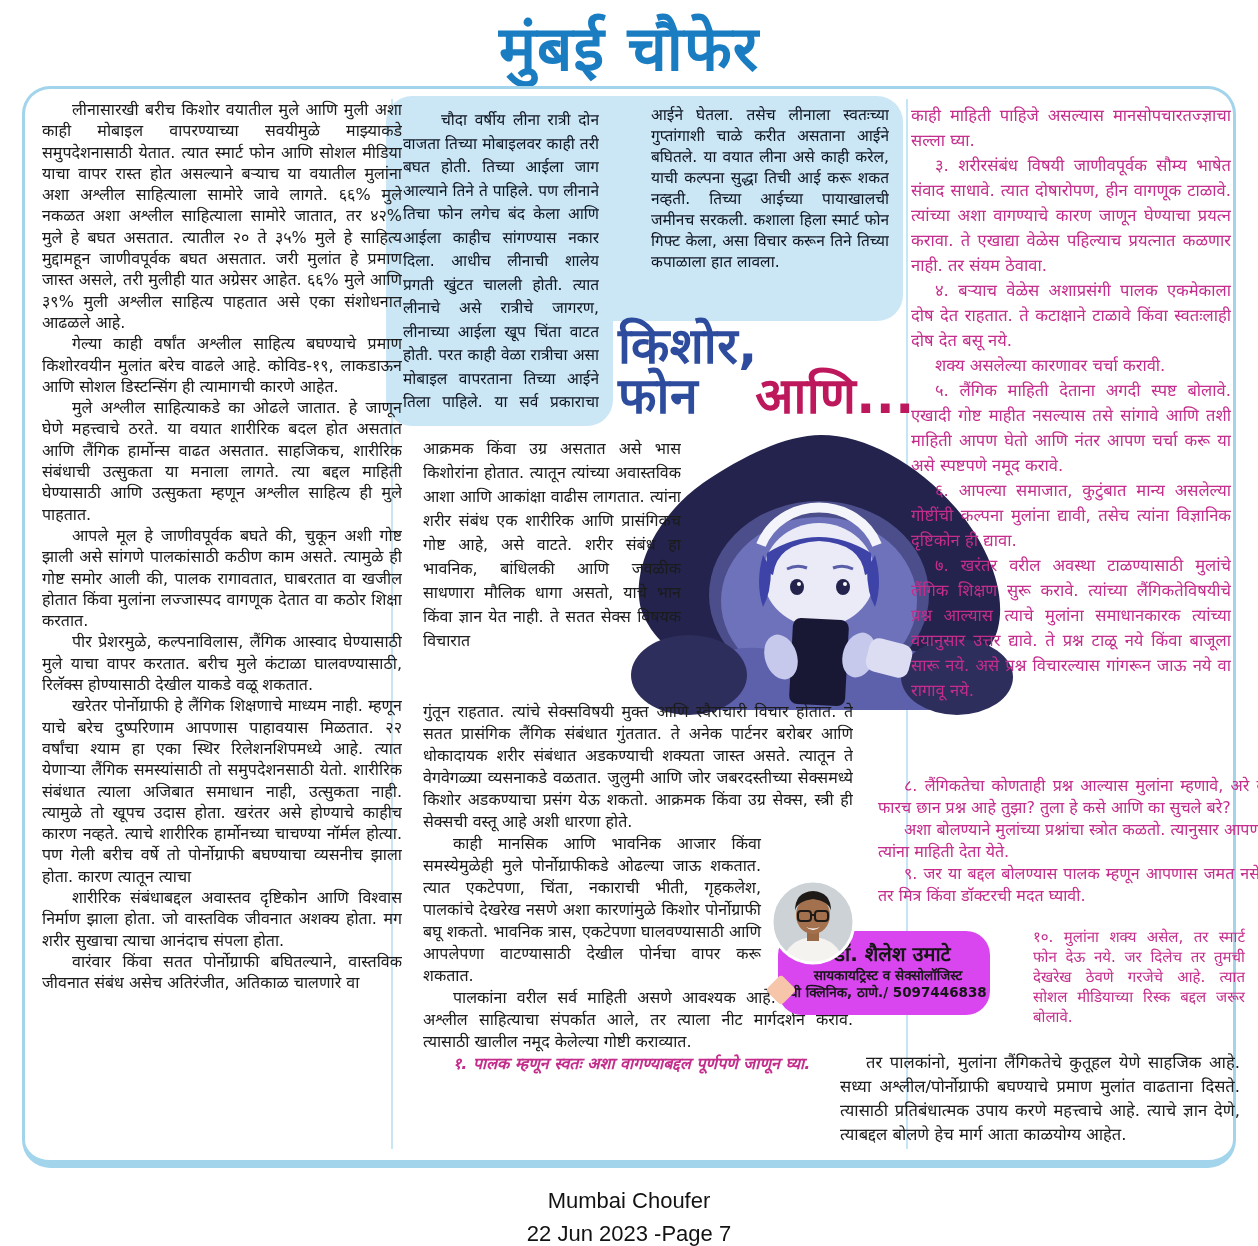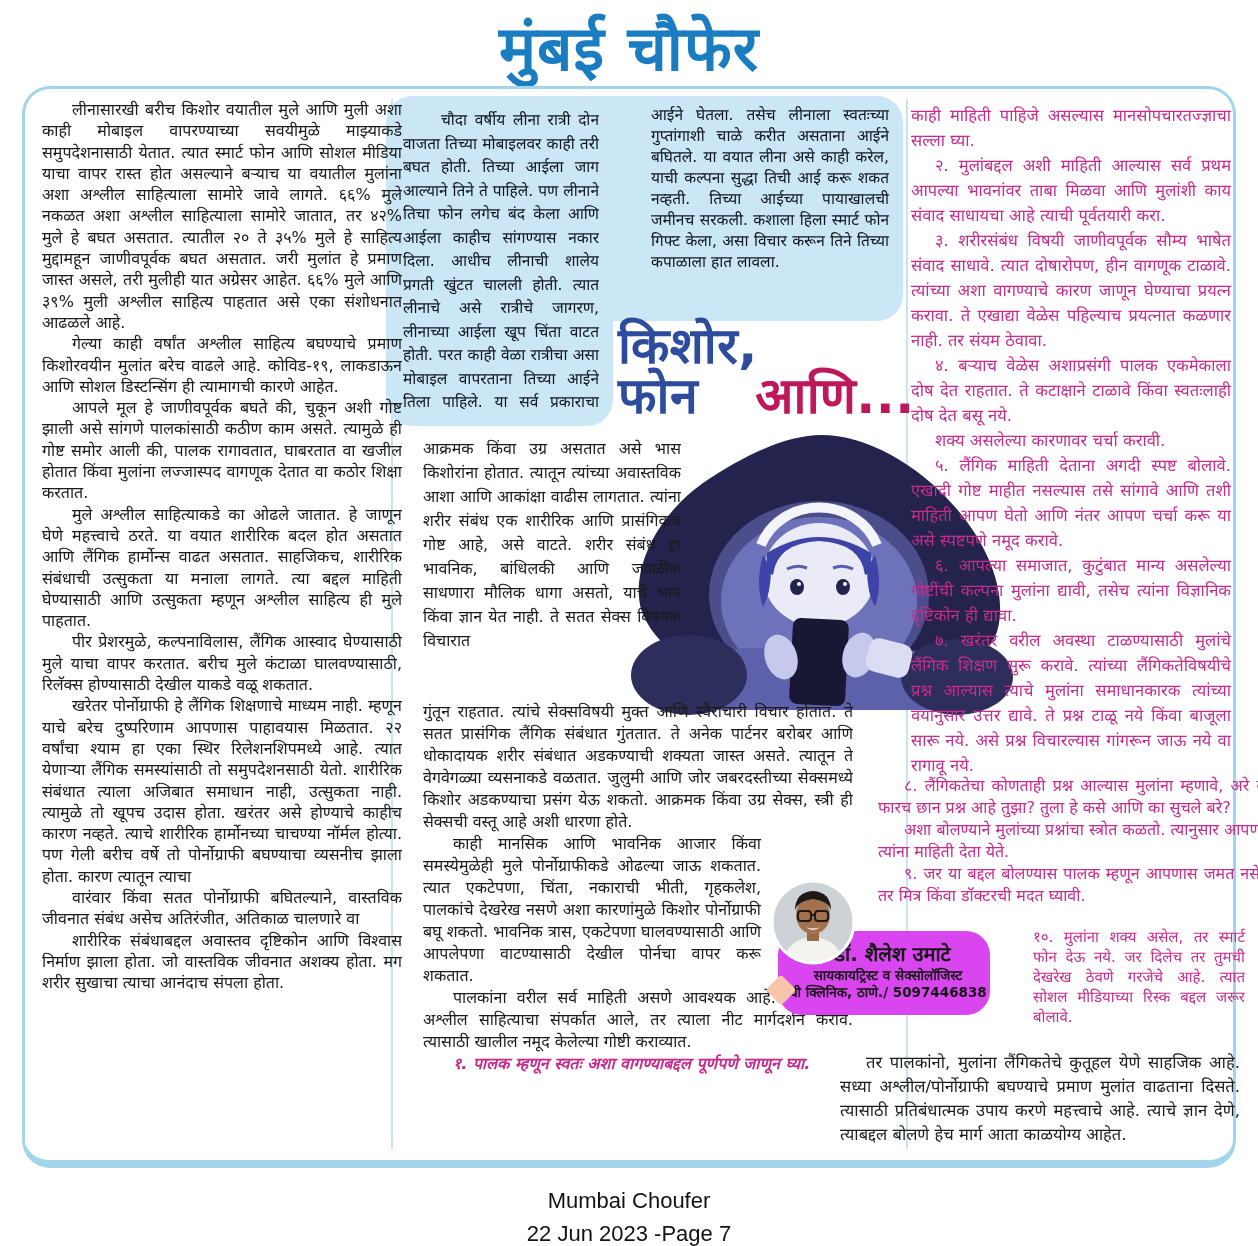--- a/index.html
+++ b/index.html
@@ -78,26 +78,26 @@
   <div class="abs masthead">मुंबई चौफेर</div>
 
   <div class="abs frame">
 
     <div class="abs rule" style="left:366px;top:10px;height:1050px;"></div>
     <div class="abs rule" style="left:881px;top:10px;height:1050px;"></div>
 
     <div class="abs col1">
       <p>लीनासारखी बरीच किशोर वयातील मुले आणि मुली अशा काही मोबाइल वापरण्याच्या सवयीमुळे माझ्याकडे समुपदेशनासाठी येतात. त्यात स्मार्ट फोन आणि सोशल मीडिया याचा वापर रास्त होत असल्याने बऱ्याच या वयातील मुलांना अशा अश्लील साहित्याला सामोरे जावे लागते. ६६% मुले नकळत अशा अश्लील साहित्याला सामोरे जातात, तर ४२% मुले हे बघत असतात. त्यातील २० ते ३५% मुले हे साहित्य मुद्दामहून जाणीवपूर्वक बघत असतात. जरी मुलांत हे प्रमाण जास्त असले, तरी मुलीही यात अग्रेसर आहेत. ६६% मुले आणि ३९% मुली अश्लील साहित्य पाहतात असे एका संशोधनात आढळले आहे.</p>
       <p>गेल्या काही वर्षांत अश्लील साहित्य बघण्याचे प्रमाण किशोरवयीन मुलांत बरेच वाढले आहे. कोविड-१९, लाकडाऊन आणि सोशल डिस्टन्सिंग ही त्यामागची कारणे आहेत.</p>
+      <p>मुले अश्लील साहित्याकडे का ओढले जातात. हे जाणून घेणे महत्त्वाचे ठरते. या वयात शारीरिक बदल होत असतात आणि लैंगिक हार्मोन्स वाढत असतात. साहजिकच, शारीरिक संबंधाची उत्सुकता या मनाला लागते. त्या बद्दल माहिती घेण्यासाठी आणि उत्सुकता म्हणून अश्लील साहित्य ही मुले पाहतात.</p>
       <p>आपले मूल हे जाणीवपूर्वक बघते की, चुकून अशी गोष्ट झाली असे सांगणे पालकांसाठी कठीण काम असते. त्यामुळे ही गोष्ट समोर आली की, पालक रागावतात, घाबरतात वा खजील होतात किंवा मुलांना लज्जास्पद वागणूक देतात वा कठोर शिक्षा करतात.</p>
-      <p>मुले अश्लील साहित्याकडे का ओढले जातात. हे जाणून घेणे महत्त्वाचे ठरते. या वयात शारीरिक बदल होत असतात आणि लैंगिक हार्मोन्स वाढत असतात. साहजिकच, शारीरिक संबंधाची उत्सुकता या मनाला लागते. त्या बद्दल माहिती घेण्यासाठी आणि उत्सुकता म्हणून अश्लील साहित्य ही मुले पाहतात.</p>
       <p>पीर प्रेशरमुळे, कल्पनाविलास, लैंगिक आस्वाद घेण्यासाठी मुले याचा वापर करतात. बरीच मुले कंटाळा घालवण्यासाठी, रिलॅक्स होण्यासाठी देखील याकडे वळू शकतात.</p>
       <p>खरेतर पोर्नोग्राफी हे लैंगिक शिक्षणाचे माध्यम नाही. म्हणून याचे बरेच दुष्परिणाम आपणास पाहावयास मिळतात. २२ वर्षांचा श्याम हा एका स्थिर रिलेशनशिपमध्ये आहे. त्यात येणाऱ्या लैंगिक समस्यांसाठी तो समुपदेशनसाठी येतो. शारीरिक संबंधात त्याला अजिबात समाधान नाही, उत्सुकता नाही. त्यामुळे तो खूपच उदास होता. खरंतर असे होण्याचे काहीच कारण नव्हते. त्याचे शारीरिक हार्मोनच्या चाचण्या नॉर्मल होत्या. पण गेली बरीच वर्षे तो पोर्नोग्राफी बघण्याचा व्यसनीच झाला होता. कारण त्यातून त्याचा</p>
+      <p>शारीरिक संबंधाबद्दल अवास्तव दृष्टिकोन आणि विश्वास निर्माण झाला होता. जो वास्तविक जीवनात अशक्य होता. मग शरीर सुखाचा त्याचा आनंदाच संपला होता.</p>
       <p>वारंवार किंवा सतत पोर्नोग्राफी बघितल्याने, वास्तविक जीवनात संबंध असेच अतिरंजीत, अतिकाळ चालणारे वा</p>
-      <p>शारीरिक संबंधाबद्दल अवास्तव दृष्टिकोन आणि विश्वास निर्माण झाला होता. जो वास्तविक जीवनात अशक्य होता. मग शरीर सुखाचा त्याचा आनंदाच संपला होता.</p>
     </div>
 
     <div class="abs leadbox-l"></div>
     <div class="abs leadbox-r"></div>
     <div class="abs leadtxt1">
       <p>चौदा वर्षीय लीना रात्री दोन वाजता तिच्या मोबाइलवर काही तरी बघत होती. तिच्या आईला जाग आल्याने तिने ते पाहिले. पण लीनाने तिचा फोन लगेच बंद केला आणि आईला काहीच सांगण्यास नकार दिला. आधीच लीनाची शालेय प्रगती खुंटत चालली होती. त्यात लीनाचे असे रात्रीचे जागरण, लीनाच्या आईला खूप चिंता वाटत होती. परत काही वेळा रात्रीचा असा मोबाइल वापरताना तिच्या आईने तिला पाहिले. या सर्व प्रकाराचा शोध</p>
     </div>
     <div class="abs leadtxt2">
       <p>आईने घेतला. तसेच लीनाला स्वतःच्या गुप्तांगाशी चाळे करीत असताना आईने बघितले. या वयात लीना असे काही करेल, याची कल्पना सुद्धा तिची आई करू शकत नव्हती. तिच्या आईच्या पायाखालची जमीनच सरकली. कशाला हिला स्मार्ट फोन गिफ्ट केला, असा विचार करून तिने तिच्या कपाळाला हात लावला.</p>
     </div>
@@ -142,21 +142,20 @@
 
     <div class="abs col2w">
       <p class="first">गुंतून राहतात. त्यांचे सेक्सविषयी मुक्त आणि स्वैराचारी विचार होतात. ते सतत प्रासंगिक लैंगिक संबंधात गुंततात. ते अनेक पार्टनर बरोबर आणि धोकादायक शरीर संबंधात अडकण्याची शक्यता जास्त असते. त्यातून ते वेगवेगळ्या व्यसनाकडे वळतात. जुलुमी आणि जोर जबरदस्तीच्या सेक्समध्ये किशोर अडकण्याचा प्रसंग येऊ शकतो. आक्रमक किंवा उग्र सेक्स, स्त्री ही सेक्सची वस्तू आहे अशी धारणा होते.</p>
       <p class="wrapright">काही मानसिक आणि भावनिक आजार किंवा समस्येमुळेही मुले पोर्नोग्राफीकडे ओढल्या जाऊ शकतात. त्यात एकटेपणा, चिंता, नकाराची भीती, गृहकलेश, पालकांचे देखरेख नसणे अशा कारणांमुळे किशोर पोर्नोग्राफी बघू शकतो. भावनिक त्रास, एकटेपणा घालवण्यासाठी आणि आपलेपणा वाटण्यासाठी देखील पोर्नचा वापर करू शकतात.</p>
       <p>पालकांना वरील सर्व माहिती असणे आवश्यक आहे. आपले मूल अश्लील साहित्याचा संपर्कात आले, तर त्याला नीट मार्गदर्शन करावे. त्यासाठी खालील नमूद केलेल्या गोष्टी कराव्यात.</p>
       <p class="pinkbold">१. पालक म्हणून स्वतः अशा वागण्याबद्दल पूर्णपणे जाणून घ्या.</p>
     </div>
 
     <div class="abs adv">
       <p class="cont">काही माहिती पाहिजे असल्यास मानसोपचारतज्ज्ञाचा सल्ला घ्या.</p>
-      <p>२. मुलांबद्दल अशी माहिती आल्यास सर्व प्रथम आपल्या भावनांवर ताबा मिळवा आणि मुलांशी काय संवाद साधायचा आहे त्याची पूर्वतयारी करा.</p>
       <p>३. शरीरसंबंध विषयी जाणीवपूर्वक सौम्य भाषेत संवाद साधावे. त्यात दोषारोपण, हीन वागणूक टाळावे. त्यांच्या अशा वागण्याचे कारण जाणून घेण्याचा प्रयत्न करावा. ते एखाद्या वेळेस पहिल्याच प्रयत्नात कळणार नाही. तर संयम ठेवावा.</p>
       <p>४. बऱ्याच वेळेस अशाप्रसंगी पालक एकमेकाला दोष देत राहतात. ते कटाक्षाने टाळावे किंवा स्वतःलाही दोष देत बसू नये.</p>
       <p>शक्य असलेल्या कारणावर चर्चा करावी.</p>
       <p>५. लैंगिक माहिती देताना अगदी स्पष्ट बोलावे. एखादी गोष्ट माहीत नसल्यास तसे सांगावे आणि तशी माहिती आपण घेतो आणि नंतर आपण चर्चा करू या असे स्पष्टपणे नमूद करावे.</p>
       <p>६. आपल्या समाजात, कुटुंबात मान्य असलेल्या गोष्टींची कल्पना मुलांना द्यावी, तसेच त्यांना विज्ञानिक दृष्टिकोन ही द्यावा.</p>
       <p>७. खरंतर वरील अवस्था टाळण्यासाठी मुलांचे लैंगिक शिक्षण सुरू करावे. त्यांच्या लैंगिकतेविषयीचे प्रश्न आल्यास त्याचे मुलांना समाधानकारक त्यांच्या वयानुसार उत्तर द्यावे. ते प्रश्न टाळू नये किंवा बाजूला सारू नये. असे प्रश्न विचारल्यास गांगरून जाऊ नये वा रागावू नये.</p>
     </div>
 
     <div class="abs advwide">
       <p>८. लैंगिकतेचा कोणताही प्रश्न आल्यास मुलांना म्हणावे, अरे वा! फारच छान प्रश्न आहे तुझा? तुला हे कसे आणि का सुचले बरे?</p>

